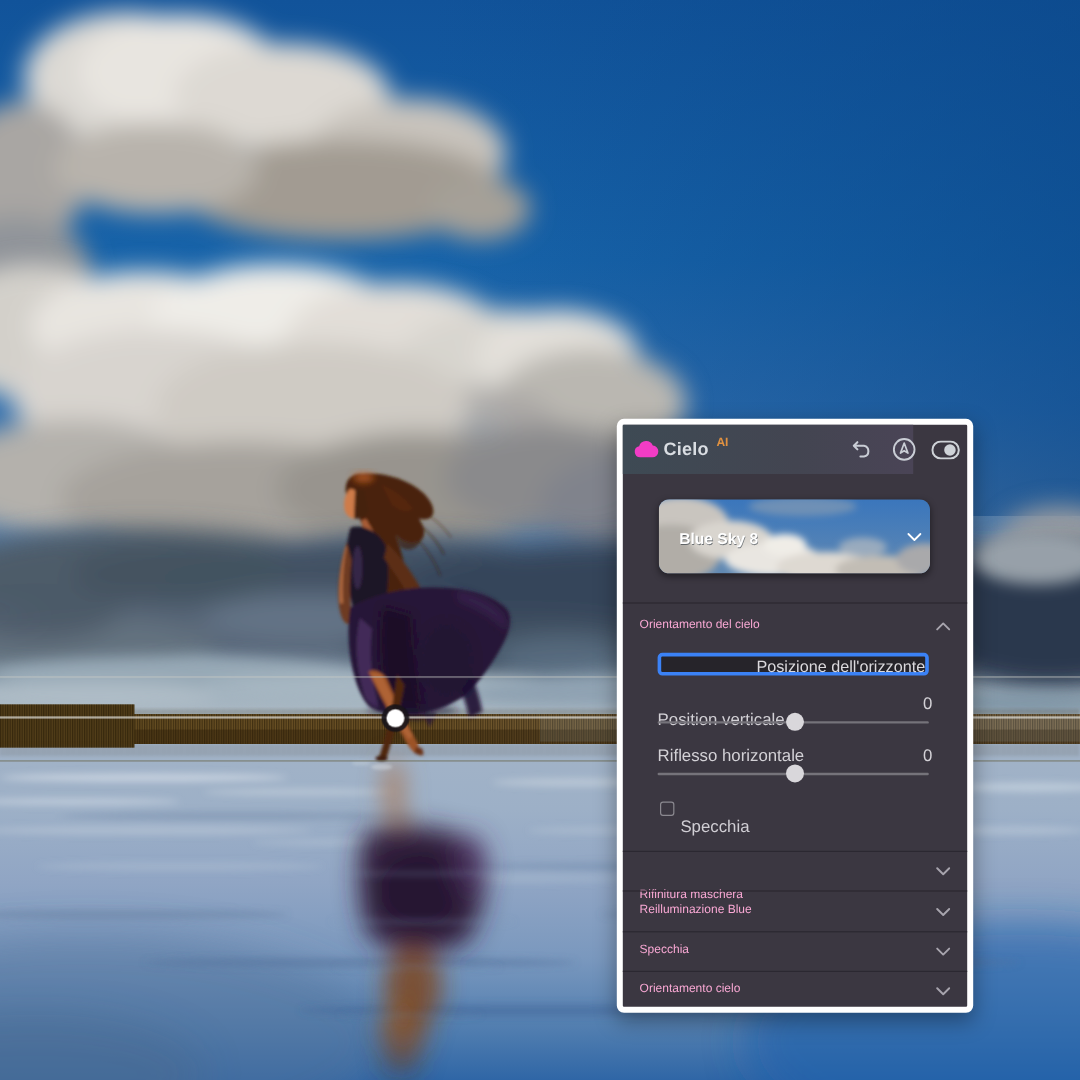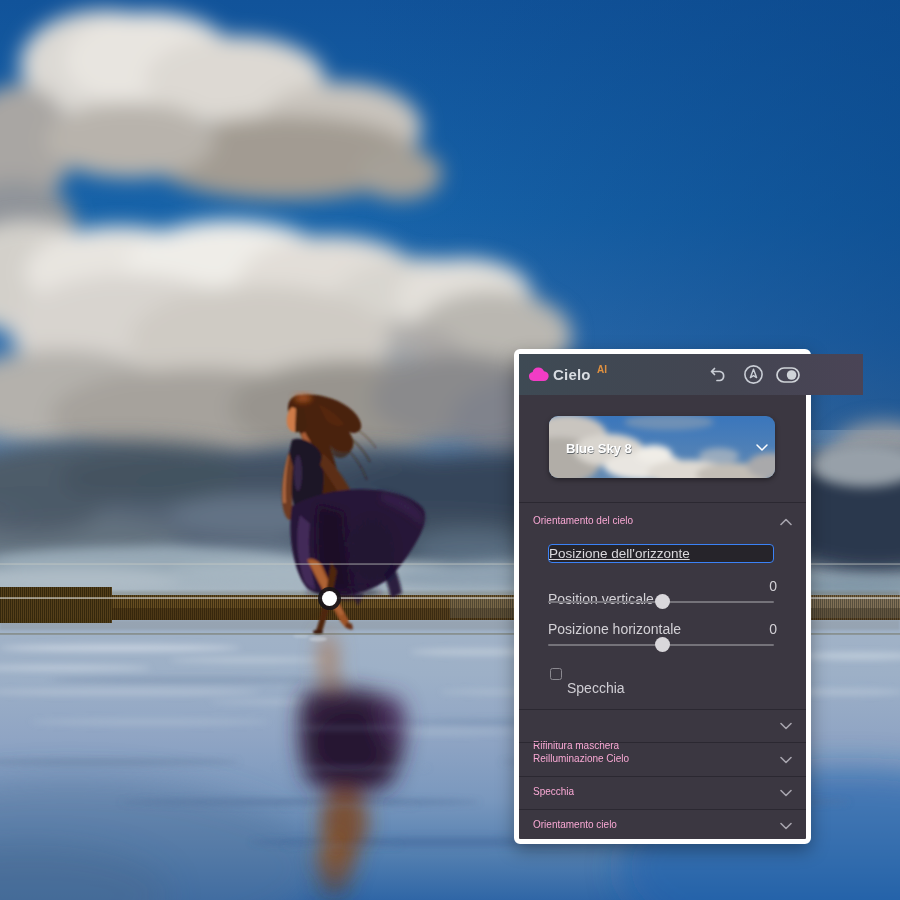--- a/index.html
+++ b/index.html
@@ -1,19 +1,19 @@
 <!DOCTYPE html>
 <html><head>
 <meta charset="utf-8">
 <style>
   html,body{margin:0;padding:0;}
   body{width:900px;height:900px;overflow:hidden;position:relative;font-family:"Liberation Sans",sans-serif;background:#1a61a8;}
   #photo{position:absolute;left:0;top:0;width:900px;height:900px;}
   #panel{position:absolute;left:514px;top:349px;width:287px;height:485px;background:#3b3741;border:5px solid #ffffff;border-radius:6px;box-shadow:0 6px 18px rgba(0,0,0,0.35);}
-  #panel .hdr{position:absolute;left:0;top:0;width:344px;height:41px;background:linear-gradient(90deg,#3e4a54 0%,#434551 60%,#4a4456 100%);}
+  #panel .hdr{position:absolute;left:0;top:0;width:242px;height:41px;background:linear-gradient(90deg,#3e4a54 0%,#434551 60%,#4a4456 100%);}
   .abs{position:absolute;}
   .lbl{font-size:14px;color:#d3d1d6;}
   .sect{font-size:10px;color:#f9a8d4;}
   .divl{position:absolute;left:0;width:287px;height:1px;background:#2b2831;}
   .chev{position:absolute;width:12px;height:8px;}
 </style>
 </head>
 <body>
 <svg id="photo" viewBox="0 0 900 900">
   <defs>
@@ -275,43 +275,43 @@
     </svg>
   </div>
 
   <div class="divl" style="top:148px;"></div>
 
   <span class="sect abs" style="left:14px;top:161px;">Orientamento del cielo</span>
   <svg class="chev" style="right:14px;top:164px;" viewBox="0 0 12 8">
       <path d="M1,6.5 L6,1.5 L11,6.5" fill="none" stroke="#a7a4ad" stroke-width="1.6" stroke-linecap="round" stroke-linejoin="round"></path>
     </svg>
 
-  <div class="abs" style="left:29px;top:190px;width:226px;height:19px;background:#26242a;border:1px solid #3b82f6;border-radius:4px;box-sizing:border-box;text-align:left;line-height:17px;font-size:13.5px;color:#dbd9dd;text-decoration:underline;">Posizione dell'orizzonte</div>
+  <div class="abs" style="left:29px;top:190px;width:226px;height:19px;background:#26242a;border:3px solid #3b82f6;border-radius:4px;box-sizing:border-box;text-align:right;line-height:17px;font-size:13.5px;color:#dbd9dd;">Posizione dell'orizzonte</div>
 
   <span class="lbl abs" style="left:29px;top:237px;">Position verticale</span>
   <span class="lbl abs" style="right:29px;top:224px;">0</span>
   <div class="abs" style="left:29px;top:247px;width:226px;height:2px;background:#75737a;border-radius:1px;"></div>
   <div class="abs" style="left:136px;top:240px;width:15px;height:15px;border-radius:50%;background:#d9d7db;"></div>
 
-  <span class="lbl abs" style="left:29px;top:267px;">Posizione horizontale</span>
+  <span class="lbl abs" style="left:29px;top:267px;">Riflesso horizontale</span>
   <span class="lbl abs" style="right:29px;top:267px;">0</span>
   <div class="abs" style="left:29px;top:290px;width:226px;height:2px;background:#75737a;border-radius:1px;"></div>
   <div class="abs" style="left:136px;top:283px;width:15px;height:15px;border-radius:50%;background:#d9d7db;"></div>
 
   <div class="abs" style="left:31px;top:314px;width:10px;height:10px;border:1.5px solid #8b8990;border-radius:2.5px;"></div>
   <span class="lbl abs" style="left:48px;top:313px;color:#d0ced4;margin-top:13px;">Specchia</span>
 
   <div class="divl" style="top:355px;"></div>
   <span class="sect abs" style="left:14px;top:386px;">Rifinitura maschera</span>
   <svg class="chev" style="right:14px;top:368px;" viewBox="0 0 12 8">
       <path d="M1,1.5 L6,6.5 L11,1.5" fill="none" stroke="#a7a4ad" stroke-width="1.6" stroke-linecap="round" stroke-linejoin="round"></path>
     </svg>
 
   <div class="divl" style="top:388px;"></div>
-  <span class="sect abs" style="left:14px;top:399px;">Reilluminazione Cielo</span>
+  <span class="sect abs" style="left:14px;top:399px;">Reilluminazione Blue</span>
   <svg class="chev" style="right:14px;top:402px;" viewBox="0 0 12 8">
       <path d="M1,1.5 L6,6.5 L11,1.5" fill="none" stroke="#a7a4ad" stroke-width="1.6" stroke-linecap="round" stroke-linejoin="round"></path>
     </svg>
 
   <div class="divl" style="top:422px;"></div>
   <span class="sect abs" style="left:14px;top:432px;">Specchia</span>
   <svg class="chev" style="right:14px;top:435px;" viewBox="0 0 12 8">
       <path d="M1,1.5 L6,6.5 L11,1.5" fill="none" stroke="#a7a4ad" stroke-width="1.6" stroke-linecap="round" stroke-linejoin="round"></path>
     </svg>
 

